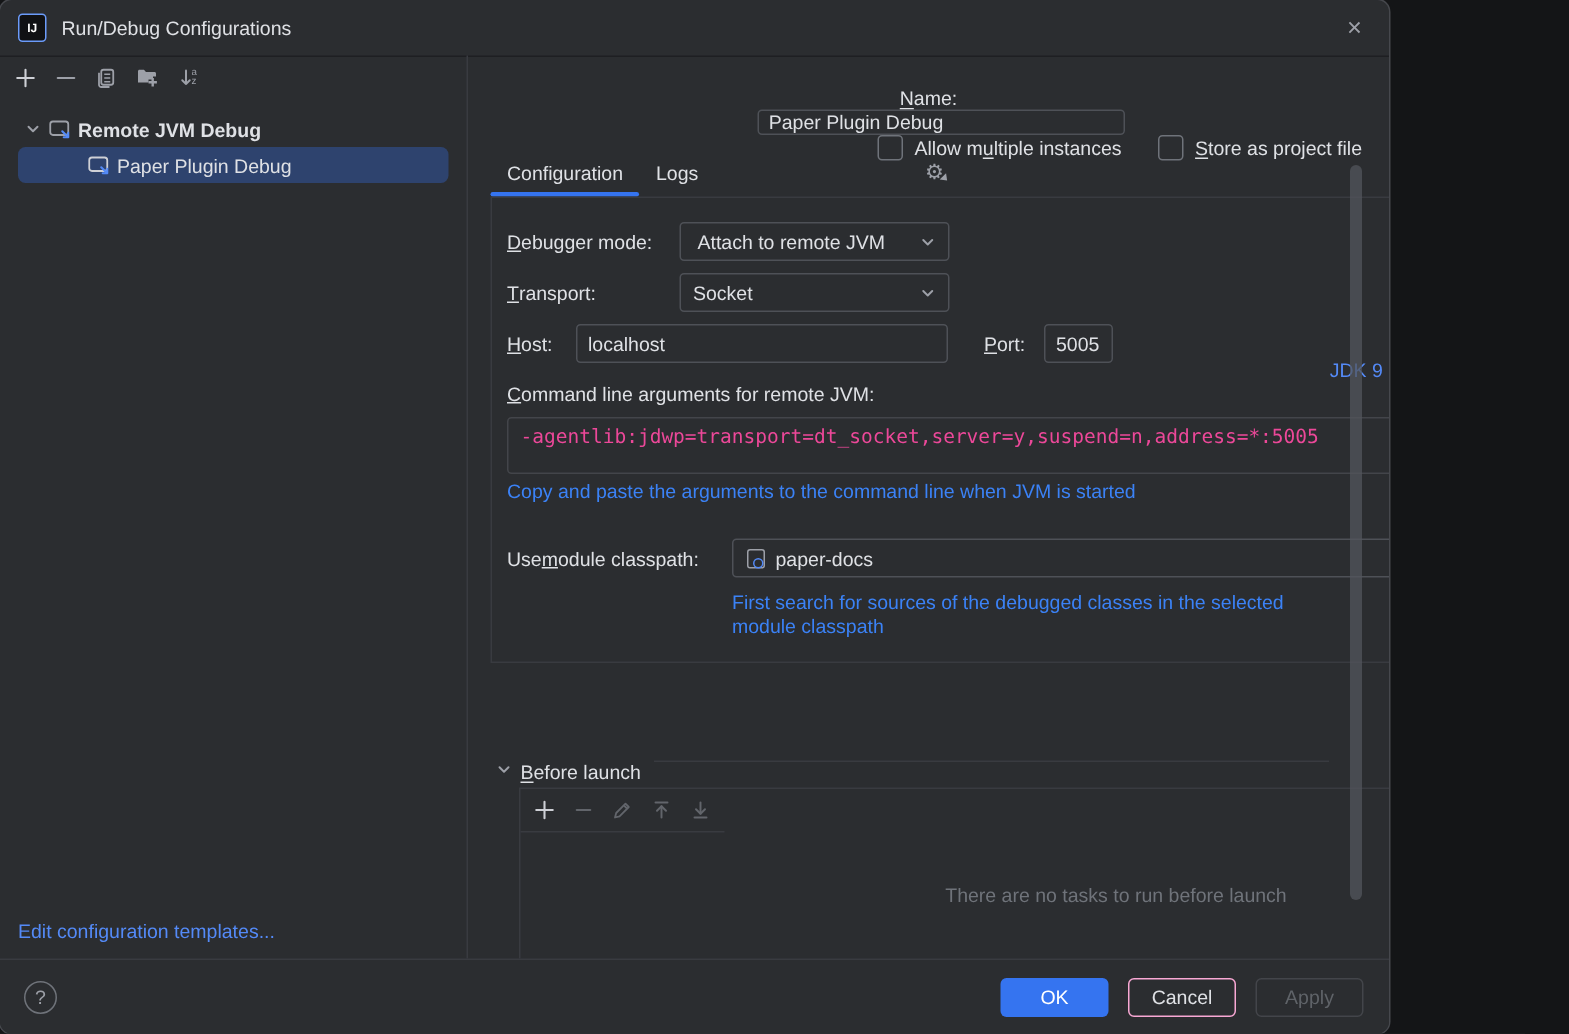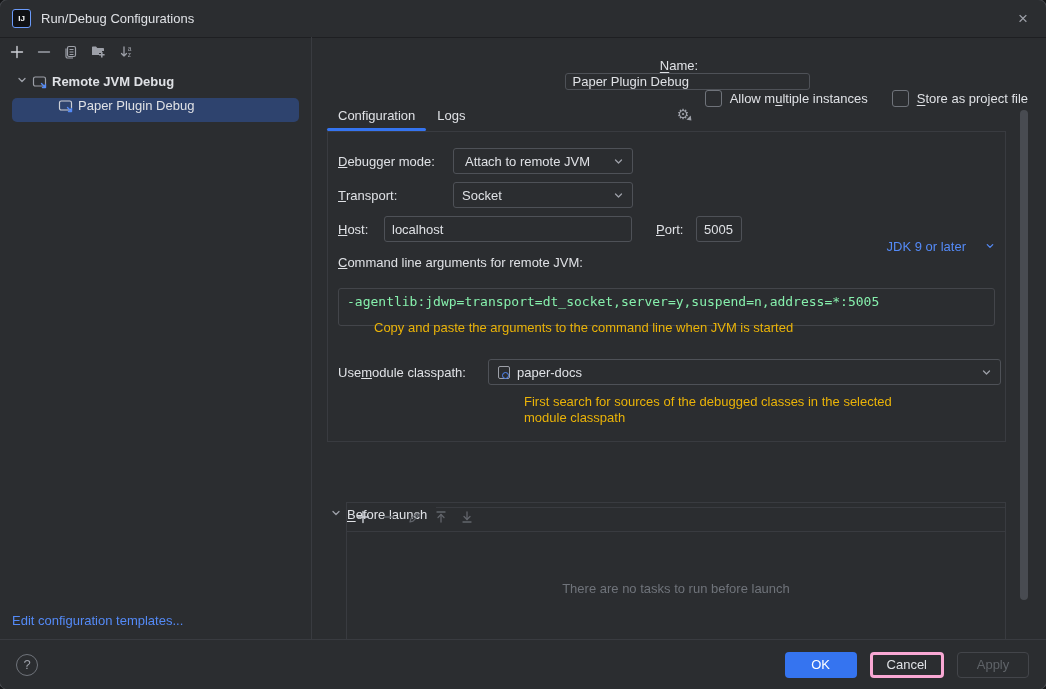--- a/index.html
+++ b/index.html
@@ -1,33 +1,33 @@
 <!DOCTYPE html>
 <html><head>
 <meta charset="utf-8">
 <style>
   html,body{margin:0;padding:0;background:#141517;font-family:"Liberation Sans",sans-serif;}
-  .window{position:relative;width:1046px;height:689px;background:#2B2D30;border-radius:8px;
+  .window{position:relative;width:926px;height:689px;background:#2B2D30;border-radius:8px;
           overflow:hidden;box-shadow:0 0 0 1px #46484D;color:#DFE1E5;font-size:13px;}
 
   
   .titlebar{height:37px;display:flex;align-items:center;padding:0 12px;border-bottom:1px solid #1E1F22;}
   .app-logo{width:17px;height:17px;border:1px solid #6B9BFA;border-radius:3px;background:#101114;
             display:flex;align-items:center;justify-content:center;font-weight:bold;font-size:8px;color:#FFF;margin-right:10px;}
   .win-title{color:#DFE1E5;}
   .close-btn{margin-left:auto;color:#9DA0A8;font-size:17px;line-height:1;cursor:default;padding:2px 6px;}
 
   
   .left-panel{position:absolute;top:37px;left:0;width:311px;bottom:49px;border-right:1px solid #393B40;}
   .lp-toolbar{height:30px;display:flex;align-items:center;gap:11px;padding:0 9px;}
   .tb-icon{width:16px;height:16px;display:flex;align-items:center;justify-content:center;}
   .sort-ic{display:flex;align-items:center;}
   .sort-letters{display:flex;flex-direction:column;font-size:6.5px;line-height:6px;color:#9DA0A8;margin-left:-1px;}
   .tree{margin-top:7px;}
-  .tree-row{height:24px;display:flex;cursor:default;}
+  .tree-row{height:24px;display:flex;align-items:center;cursor:default;}
   .tree-group{padding-left:16px;font-weight:bold;}
   .tree-chev{margin-right:4px;display:flex;}
   .tree-item{margin:0 12px;padding-left:46px;background:#2E436E;border-radius:5px;height:24px;}
   .cfg-ic{margin-right:4px;display:flex;}
   .edit-link{position:absolute;left:12px;bottom:12px;color:#548AF7;cursor:pointer;}
 
   
   .content{position:absolute;left:312px;top:37px;right:0;bottom:49px;}
   .name-row{position:absolute;top:21px;left:18px;right:18px;height:26px;display:flex;align-items:center;flex-direction:column;}
   .name-row input{margin-left:16px;width:229px;height:24px;background:transparent;border:1px solid #4E5157;
@@ -45,48 +45,48 @@
 
   .form-panel{position:absolute;left:15px;top:94px;width:679px;height:311px;border:1px solid #393B40;box-sizing:border-box;}
   .fp-abs{position:absolute;display:flex;align-items:center;}
   label u, .mn u{text-decoration:underline;text-underline-offset:2px;}
   .select{height:26px;border:1px solid #4E5157;border-radius:3px;display:flex;align-items:center;
           padding:0 8px;box-sizing:border-box;cursor:pointer;}
   .select .chev{margin-left:auto;display:flex;}
   .text-input{height:26px;background:transparent;border:1px solid #4E5157;border-radius:3px;color:#DFE1E5;
               font-size:13px;font-family:inherit;padding:0 7px;outline:none;box-sizing:border-box;}
   .jdk-link{color:#548AF7;display:flex;align-items:center;gap:4px;cursor:pointer;}
-  .cmd-box{position:absolute;left:10px;top:156px;width:657px;height:38px;border:1px solid #43454A;border-radius:3px;
+  .cmd-box{position:absolute;left:10px;top:146px;width:657px;height:38px;border:1px solid #43454A;border-radius:3px;
            box-sizing:border-box;padding:5px 8px;font-family:"DejaVu Sans Mono","Liberation Mono",monospace;
-           font-size:13px;color:#86efac;cursor:text;}
-  .hint{color:#eab308;margin-left:36px;}
+           font-size:13px;color:#ec4899;cursor:text;}
+  .hint{color:#3b82f6;}
   .mod-icon{position:relative;width:14px;height:14px;margin-right:6px;flex:none;}
   .mod-icon .box{position:absolute;left:1px;top:1px;width:10px;height:11px;border:1.3px solid #9DA0A8;border-radius:2px;}
   .mod-icon .ring{position:absolute;left:5px;top:7px;width:5px;height:5px;border:1.6px solid #548AF7;
                   border-radius:50%;background:#2B2D30;}
 
   .before-header{position:absolute;left:18px;top:470px;right:40px;display:flex;align-items:flex-start;cursor:pointer;}
   .before-header .line{flex:1;height:1px;background:#393B40;margin-left:9px;}
-  .before-box{position:absolute;left:34px;top:465px;width:660px;height:143px;border:1px solid #393B40;box-sizing:border-box;
-              display:flex;flex-direction:column;}
+  .before-box{position:absolute;left:34px;top:488px;width:660px;height:143px;border:1px solid #393B40;box-sizing:border-box;
+              display:flex;flex-direction:row;}
   .bl-toolbar{height:28px;display:flex;align-items:center;gap:10px;padding:0 8px;border-bottom:1px solid #393B40;}
   .bl-empty{flex:1;display:flex;align-items:center;justify-content:center;color:#6F737A;}
 
   .scrollbar{position:absolute;right:18px;top:73px;width:8px;height:490px;background:#53565C;border-radius:4px;opacity:.75;}
 
   
   .footer{position:absolute;left:0;right:0;bottom:0;height:49px;border-top:1px solid #393B40;
           display:flex;align-items:center;background:#2B2D30;}
   .help-btn{margin-left:16px;width:20px;height:20px;border:1px solid #6F737A;border-radius:50%;
             display:flex;align-items:center;justify-content:center;color:#9DA0A8;font-size:13px;cursor:pointer;}
   .btn-group{margin-left:auto;margin-right:17px;display:flex;gap:13px;}
   .btn{height:26px;min-width:72px;border-radius:4px;display:flex;align-items:center;justify-content:center;
        font-size:13px;box-sizing:border-box;cursor:pointer;padding:0 14px;}
   .btn-primary{background:#3574F0;color:#FFFFFF;}
-  .btn-secondary{background:transparent;border:3px solid #f9a8d4;color:#DFE1E5;}
+  .btn-secondary{background:transparent;border:1px solid #f9a8d4;color:#DFE1E5;}
   .btn-disabled{background:transparent;border:1px solid #43454A;color:#5F6368;cursor:default;}
 
   svg{display:block;}
 </style>
 </head>
 <body>
 
 <div class="window">
 
   <div class="titlebar">

